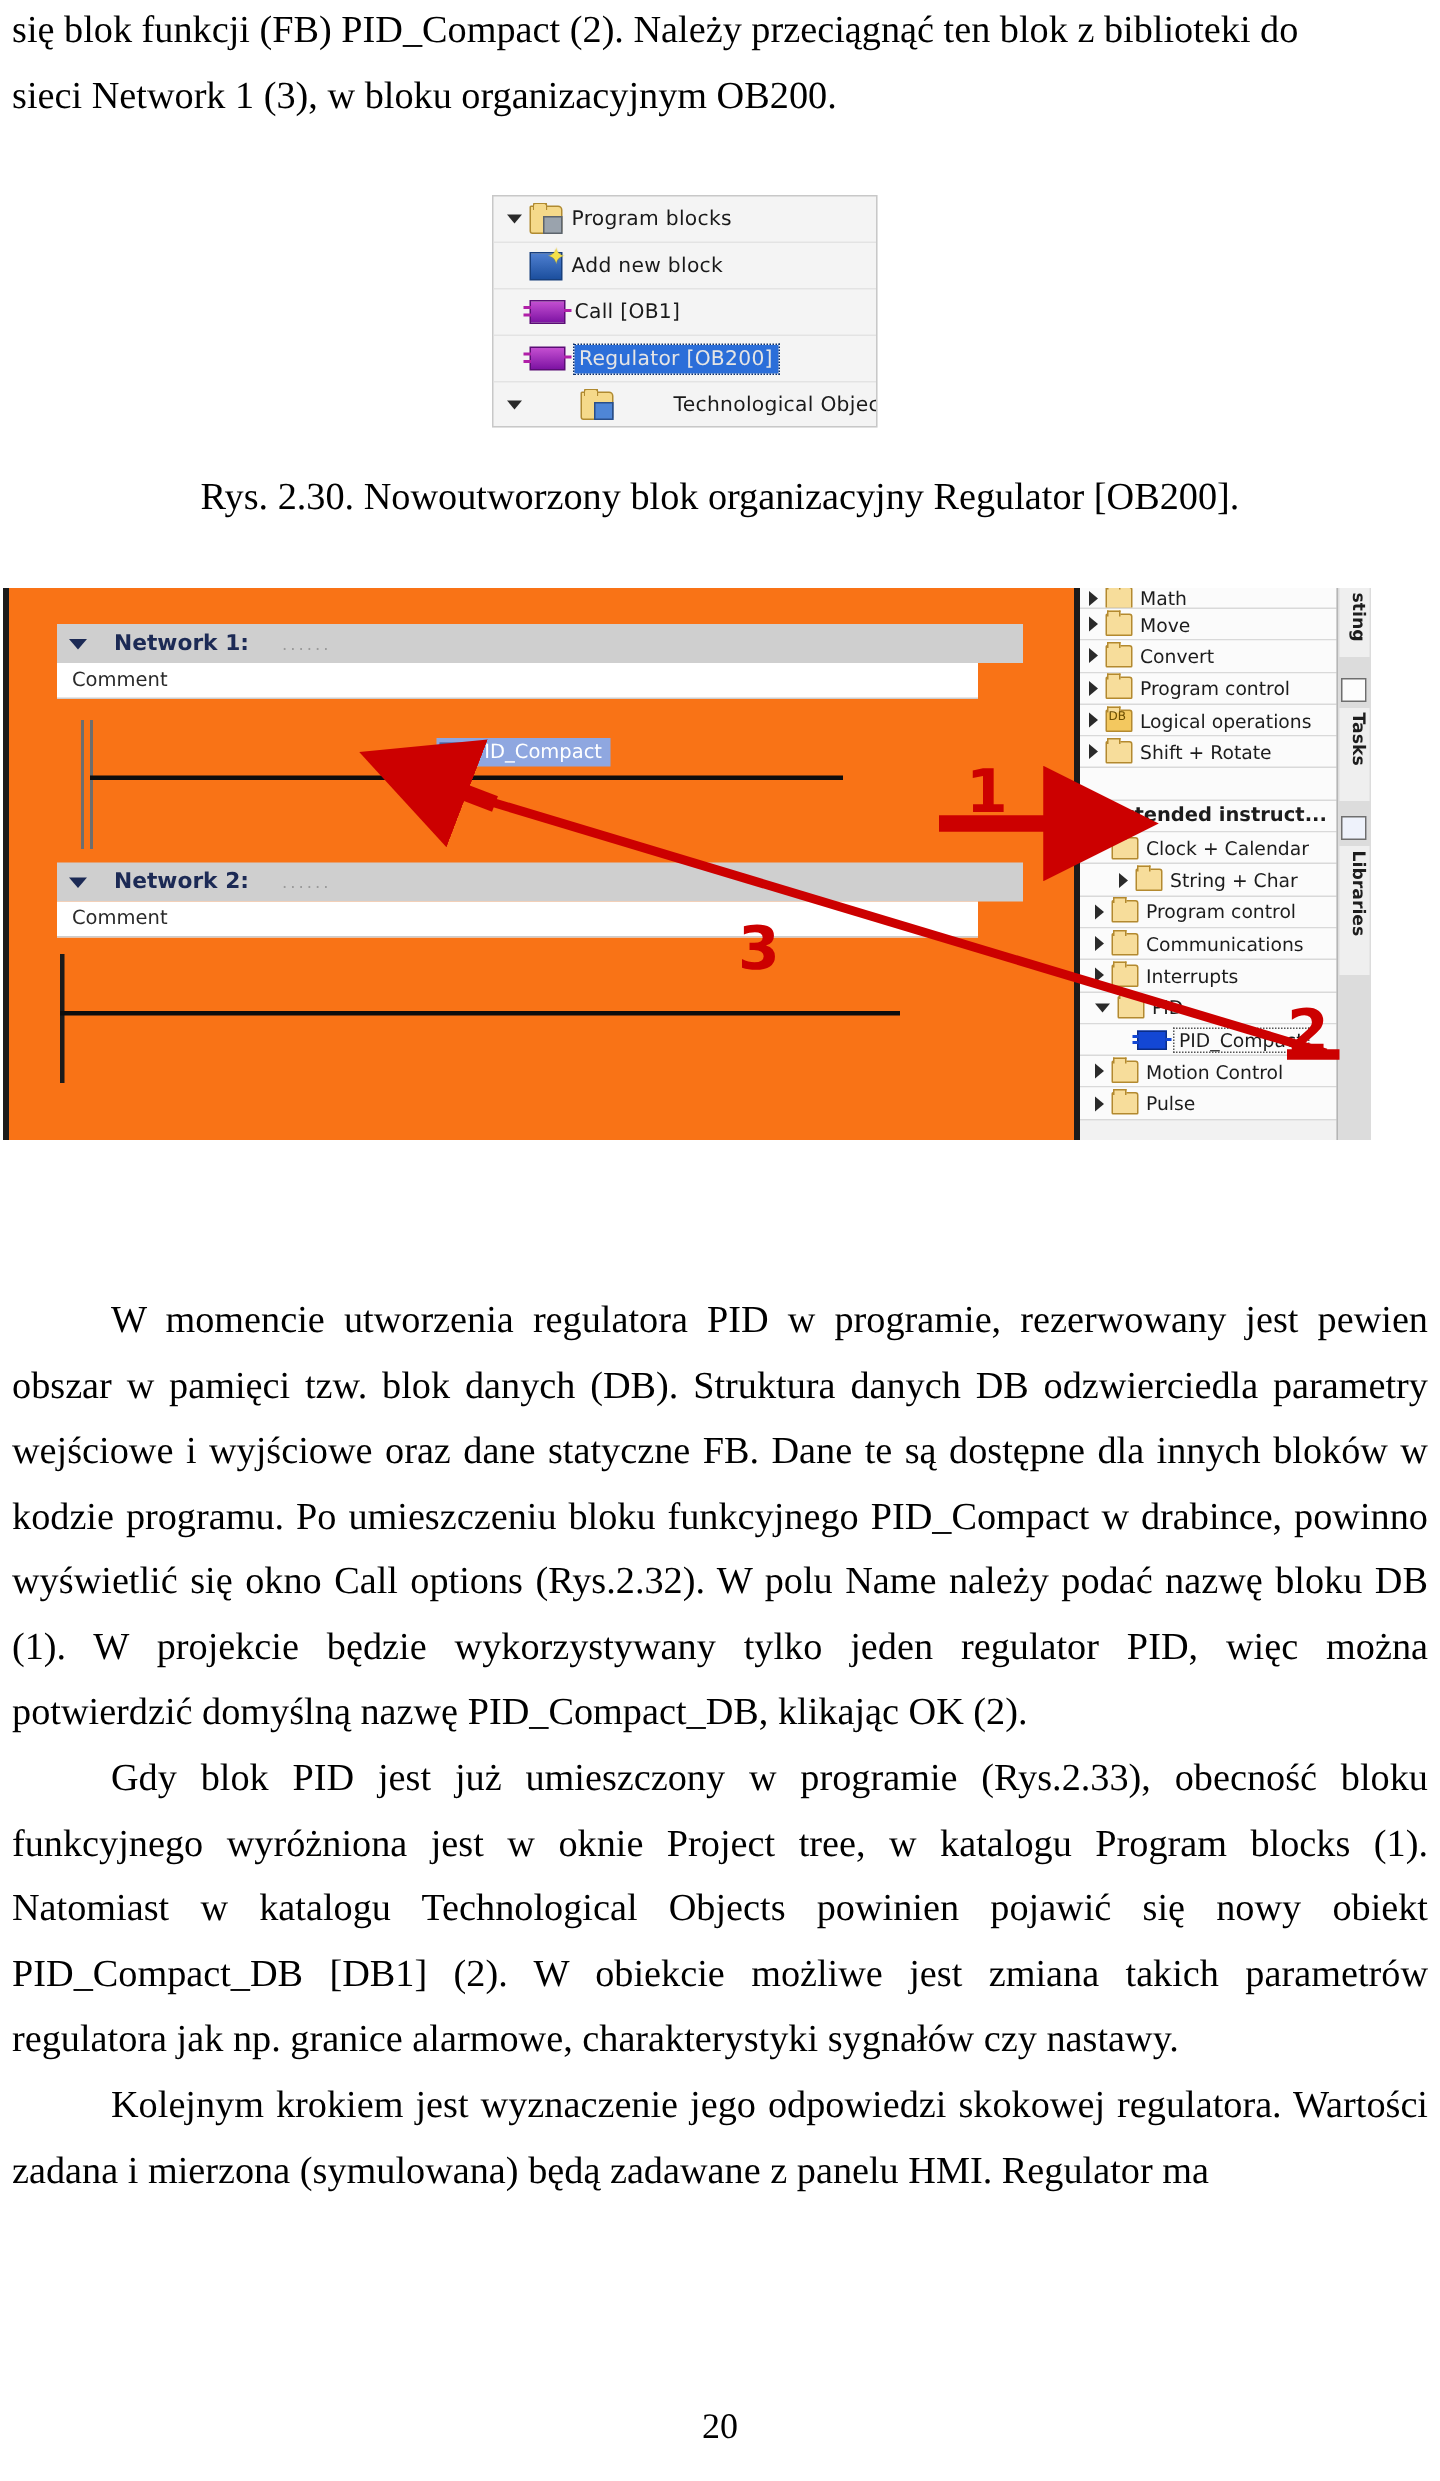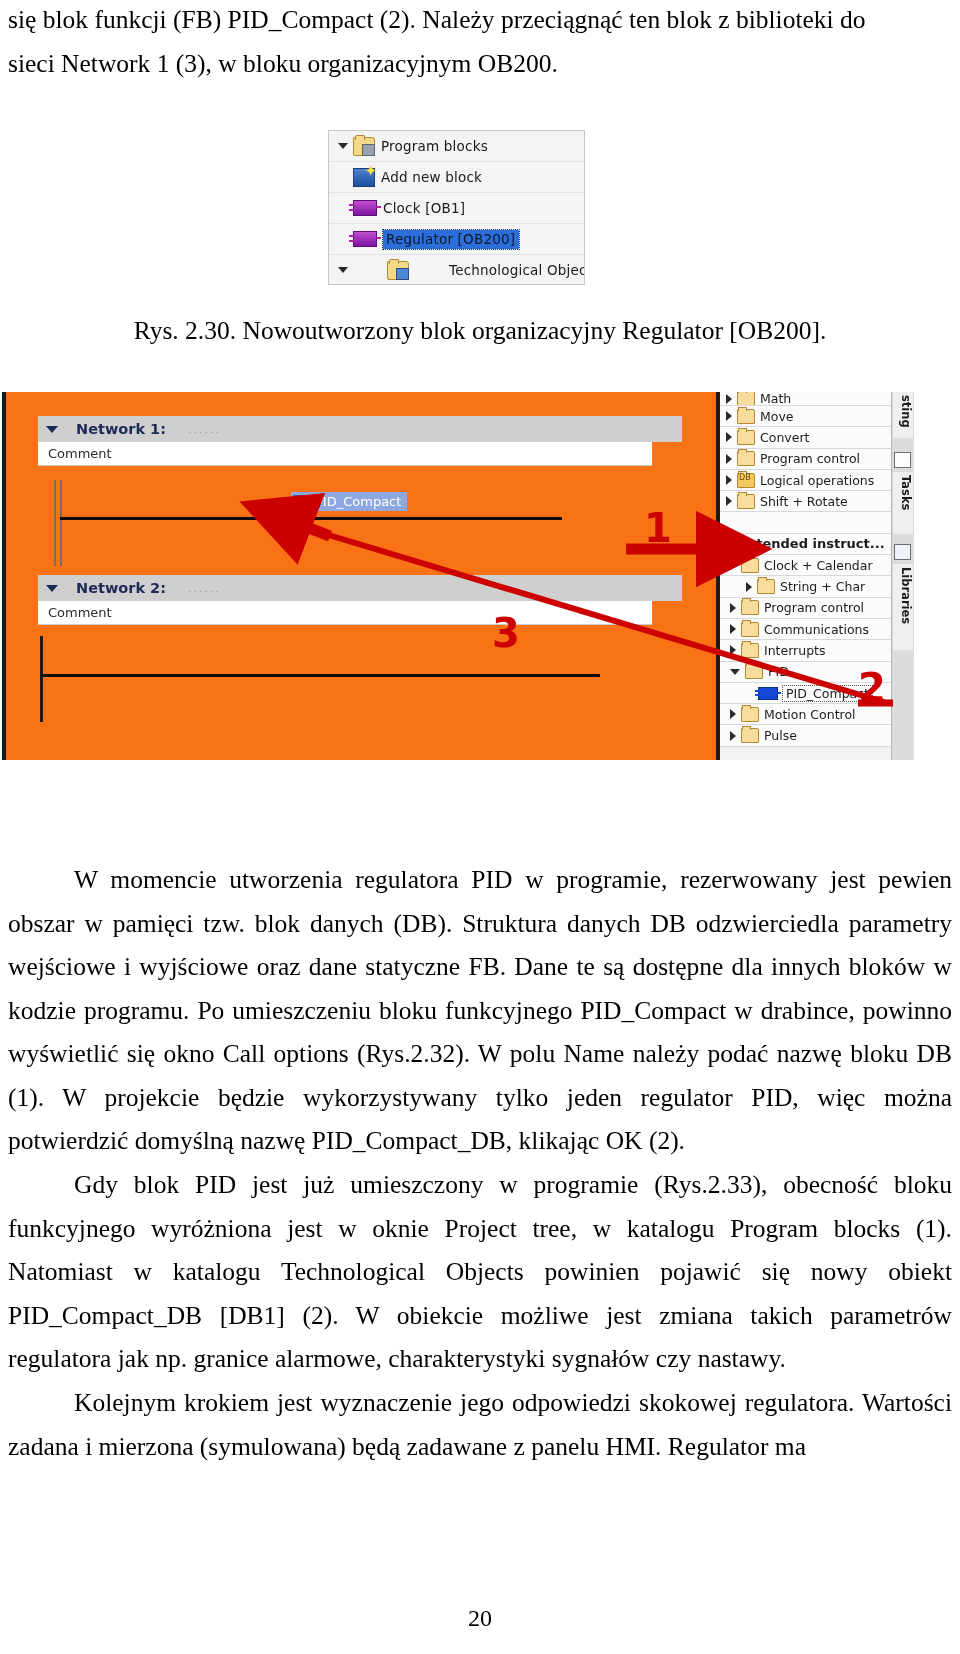--- a/index.html
+++ b/index.html
@@ -133,21 +133,21 @@
     content: "";
     position: absolute;
     background: #b01fa8;
     width: 5px; height: 2px;
   }
   .ic-fb::before { left: -5px; top: 3px;  box-shadow: -0px 5px 0 #b01fa8; }
   .ic-fb::after  { right: -5px; top: 5px; }
   .tree-label { padding-right: 4px; letter-spacing: 0.2px; }
   .tree-row.sel .tree-label {
     background: #2b6ed9;
-    color: #0f172a;
+    color: #e5e5e5;
     outline: 1px dotted #0b2f6b;
     padding: 1px 4px 2px 3px;
   }
   .tree-indent-1 { padding-left: 24px; }
 
   
   .fig-caption {
     position: absolute;
     left: 0;
     width: 960px;
@@ -435,21 +435,21 @@
 
     <div class="tree-row tree-indent-1">
       <span class="ic ic-newblock">
           <span class="star">✦</span>
         </span>
       <span class="tree-label">Add new block</span>
     </div>
 
     <div class="tree-row tree-indent-1">
       <span class="ic-fb"></span>
-      <span class="tree-label">Clock [OB1]</span>
+      <span class="tree-label">Call [OB1]</span>
     </div>
 
     <div class="tree-row tree-indent-1 sel">
       <span class="ic-fb"></span>
       <span class="tree-label">Regulator [OB200]</span>
     </div>
 
     <div class="tree-row">
       <span class="tw-exp">
           <span class="tri-down"></span>

